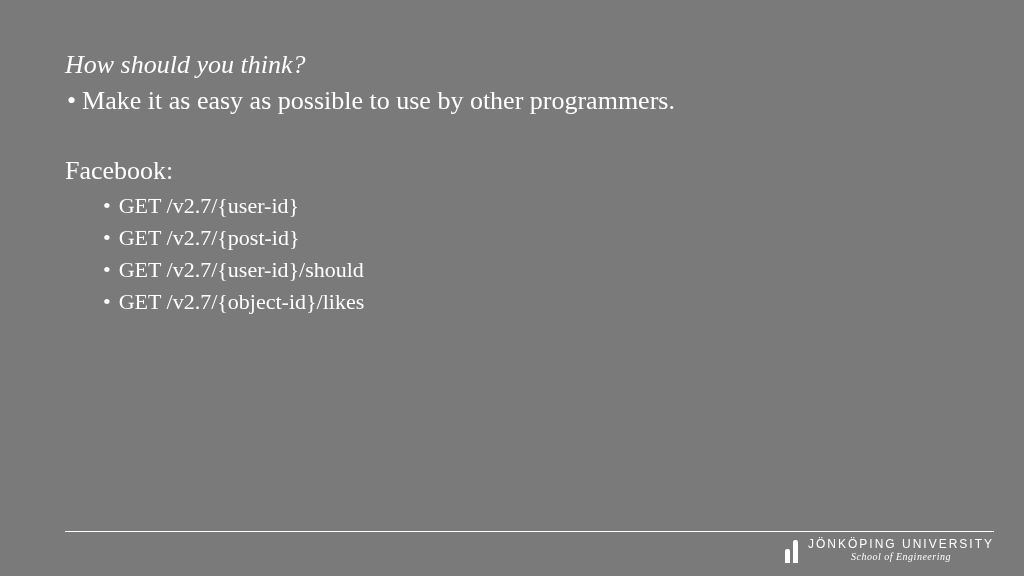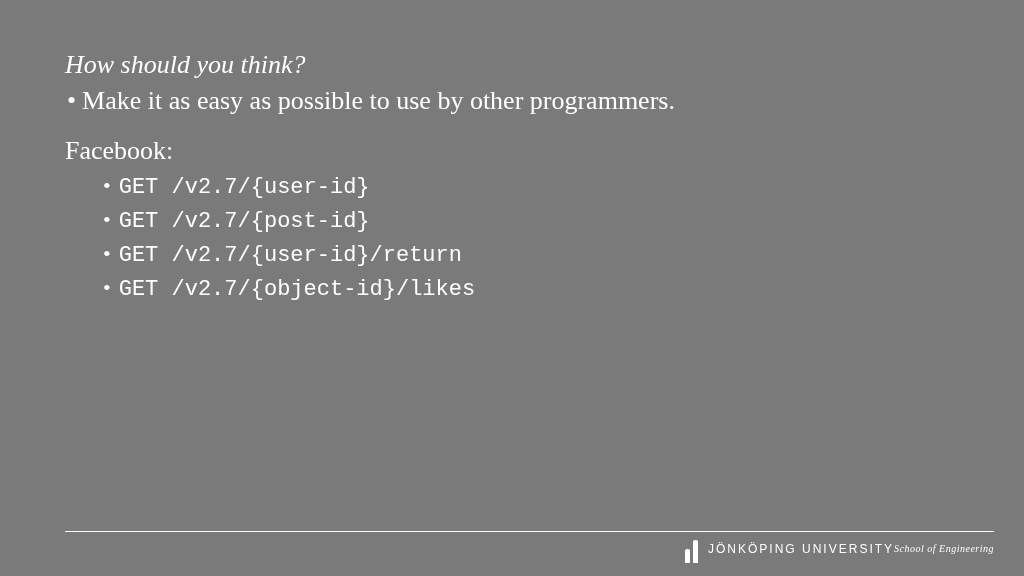--- a/index.html
+++ b/index.html
@@ -28,21 +28,21 @@
     }
     .subtitle {
       font-size: 26px;
       font-weight: 400;
       margin-bottom: 6px;
       font-style: italic;
     }
     .bullet-main {
       font-size: 26px;
       margin-left: 2px;
-      margin-bottom: 20px;
+      margin-bottom: 40px;
     }
     .bullet-main .dot {
       display: inline-block;
       margin-right: 6px;
     }
     .section-label {
       font-size: 26px;
       margin-bottom: 4px;
     }
     .sub-bullets {
@@ -50,21 +50,21 @@
     }
     .sub-bullet {
       font-size: 22px;
       line-height: 1.45;
     }
     .sub-bullet .dot {
       display: inline-block;
       margin-right: 8px;
     }
     .mono {
-      font-family: Liberation Mono, monospace;
+      font-family: Liberation Serif, serif;
     }
     .footer {
       position: absolute;
       bottom: 34px;
       left: 65px;
       right: 30px;
     }
     .footer-line {
       height: 1px;
       background-color: #ffffff;
@@ -92,22 +92,23 @@
       border-radius: 2px 2px 0 0;
     }
     .logo-bar-tall {
       width: 5px;
       height: 23px;
       background-color: #ffffff;
       border-radius: 2px 2px 0 0;
     }
     .brand-text {
       display: flex;
-      flex-direction: row;
+      flex-direction: column;
       line-height: 1.1;
+      align-items: center;
     }
     .brand-name {
       font-family: Arial, Helvetica, sans-serif;
       font-size: 12px;
       letter-spacing: 2px;
       font-weight: 400;
     }
     .brand-school {
       font-family: Georgia, serif;
       font-style: italic;
@@ -125,21 +126,21 @@
   </div>
   <div class="section-label">Facebook:</div>
   <div class="sub-bullets">
     <div class="sub-bullet">
       <span class="dot">•</span><span class="mono">GET /v2.7/{user-id}</span>
     </div>
     <div class="sub-bullet">
       <span class="dot">•</span><span class="mono">GET /v2.7/{post-id}</span>
     </div>
     <div class="sub-bullet">
-      <span class="dot">•</span><span class="mono">GET /v2.7/{user-id}/return</span>
+      <span class="dot">•</span><span class="mono">GET /v2.7/{user-id}/should</span>
     </div>
     <div class="sub-bullet">
       <span class="dot">•</span><span class="mono">GET /v2.7/{object-id}/likes</span>
     </div>
   </div>
 </div>
 
 <div class="footer">
   <div class="footer-line"></div>
   <div class="footer-brand">

